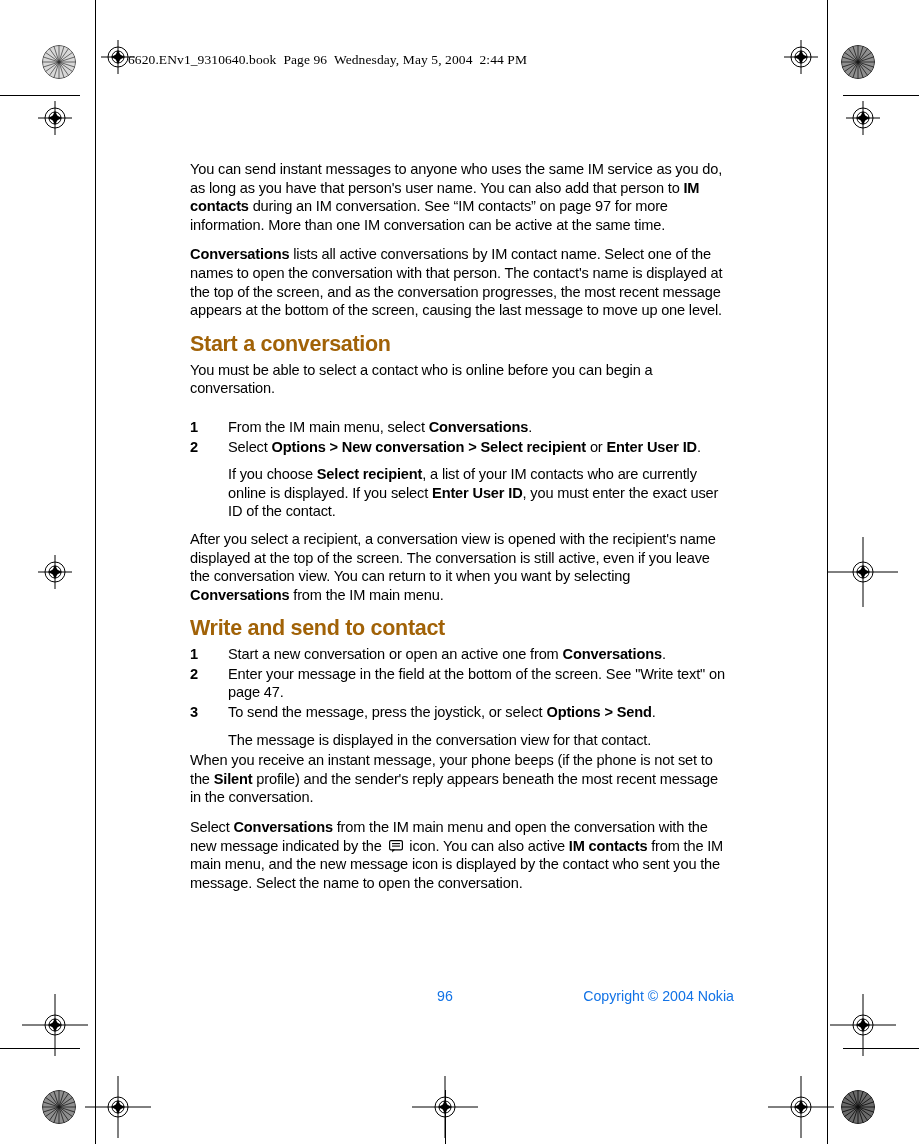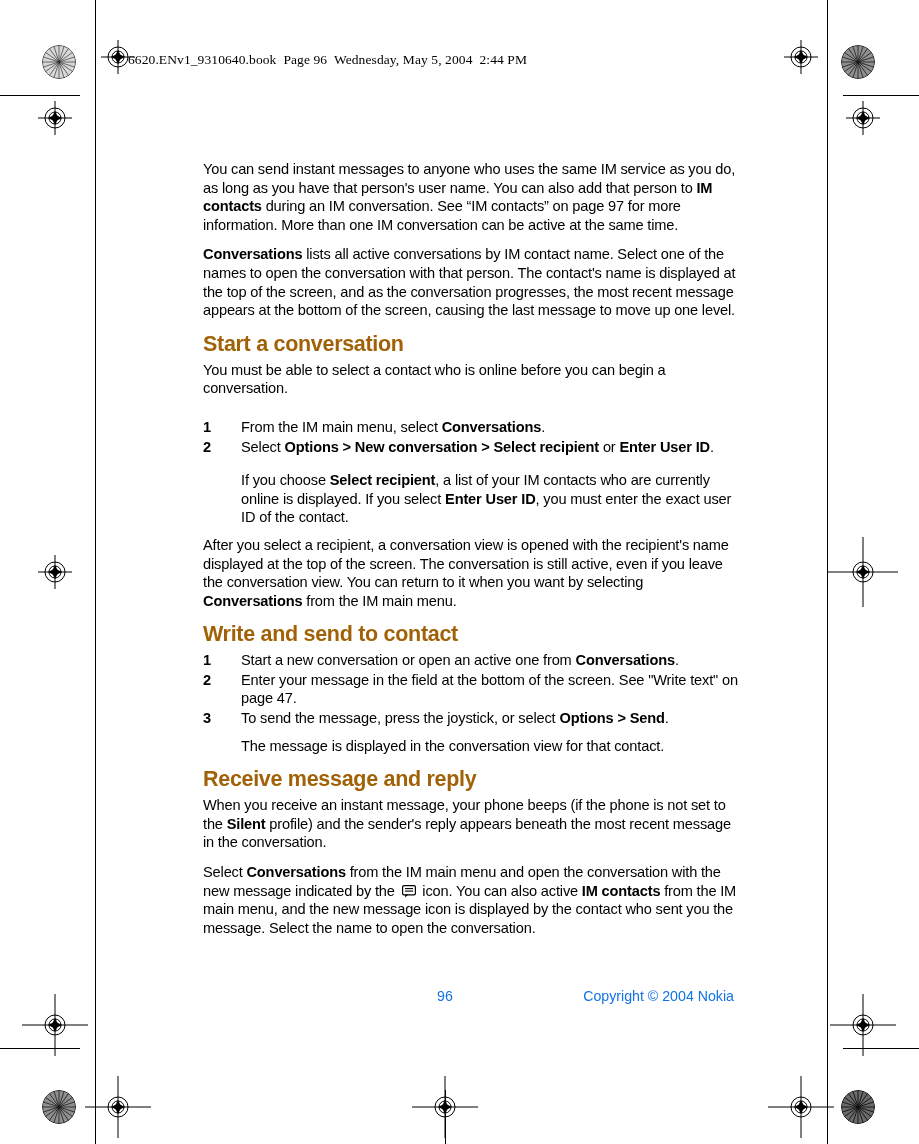--- a/index.html
+++ b/index.html
@@ -47,21 +47,21 @@
     top: 52px;
     font-family: "Liberation Serif", serif;
     font-size: 13.5px;
     color: #000;
     white-space: pre;
     letter-spacing: 0.1px;
   }
 
   .content {
     position: absolute;
-    left: 203px;
+    left: 190px;
     top: 160px;
     width: 537px;
   }
 
   p.body {
     margin: 0 0 11px 0;
     font-size: 14.6px;
     line-height: 18.6px;
     text-align: left;
     letter-spacing: -0.15px;
@@ -393,41 +393,40 @@
   <h2 class="section">Start a conversation</h2>
   <p class="body" style="margin-bottom:20px;">You must be able to select a contact who is online before you can begin a conversation.</p>
 
   <div class="steplist">
     <div class="step">
       <span class="step-num">1</span><span>From the IM main menu, select </span><b>Conversations</b><span>.</span>
     </div>
     <div class="step">
       <span class="step-num">2</span><span>Select </span><b>Options &gt; New conversation &gt; Select recipient</b><span> or </span><b>Enter User ID</b><span>.</span>
     </div>
-    <p class="substep" style="margin-top:15px;"><span>If you choose </span><b>Select recipient</b><span>, a list of your IM contacts who are currently online is displayed. If you select </span><b>Enter User ID</b><span>, you must enter the exact user ID of the contact.</span></p>
+    <p class="substep" style="margin-top:9px;"><span>If you choose </span><b>Select recipient</b><span>, a list of your IM contacts who are currently online is displayed. If you select </span><b>Enter User ID</b><span>, you must enter the exact user ID of the contact.</span></p>
   </div>
 
   <p class="body" style="margin-top:9px;"><span>After you select a recipient, a conversation view is opened with the recipient's name displayed at the top of the screen. The conversation is still active, even if you leave the conversation view. You can return to it when you want by selecting </span><b>Conversations</b><span> from the IM main menu.</span></p>
 
   <h2 class="section">Write and send to contact</h2>
 
   <div class="steplist">
     <div class="step">
       <span class="step-num">1</span><span>Start a new conversation or open an active one from </span><b>Conversations</b><span>.</span>
     </div>
     <div class="step">
       <span class="step-num">2</span><span>Enter your message in the field at the bottom of the screen. See "Write text" on page 47.</span>
     </div>
     <div class="step">
       <span class="step-num">3</span><span>To send the message, press the joystick, or select </span><b>Options &gt; Send</b><span>.</span>
     </div>
     <p class="substep" style="margin-top:9px;"><span>The message is displayed in the conversation view for that contact.</span></p>
   </div>
 
-  <h2 class="section">Receive message and reply</h2>
 
   <p class="body"><span>When you receive an instant message, your phone beeps (if the phone is not set to the </span><b>Silent</b><span> profile) and the sender's reply appears beneath the most recent message in the conversation.</span></p>
 
   <p class="body"><span>Select </span><b>Conversations</b><span> from the IM main menu and open the conversation with the new message indicated by the </span><span class="inline-icon"><svg width="14" height="13" viewBox="0 0 14 13">
           <rect x="0.6" y="0.6" width="12.8" height="9.2" rx="1.4" ry="1.4" fill="#ffffff" stroke="#000000" stroke-width="1.2"></rect>
           <path d="M3.2 9.6 L3.2 12.4 L6.2 9.6 Z" fill="#000000"></path>
           <line x1="3" y1="3.6" x2="11" y2="3.6" stroke="#000000" stroke-width="1.1"></line>
           <line x1="3" y1="6.1" x2="11" y2="6.1" stroke="#000000" stroke-width="1.1"></line>
         </svg></span><span> icon. You can also active </span><b>IM contacts</b><span> from the IM main menu, and the new message icon is displayed by the contact who sent you the message. Select the name to open the conversation.</span></p>
 

